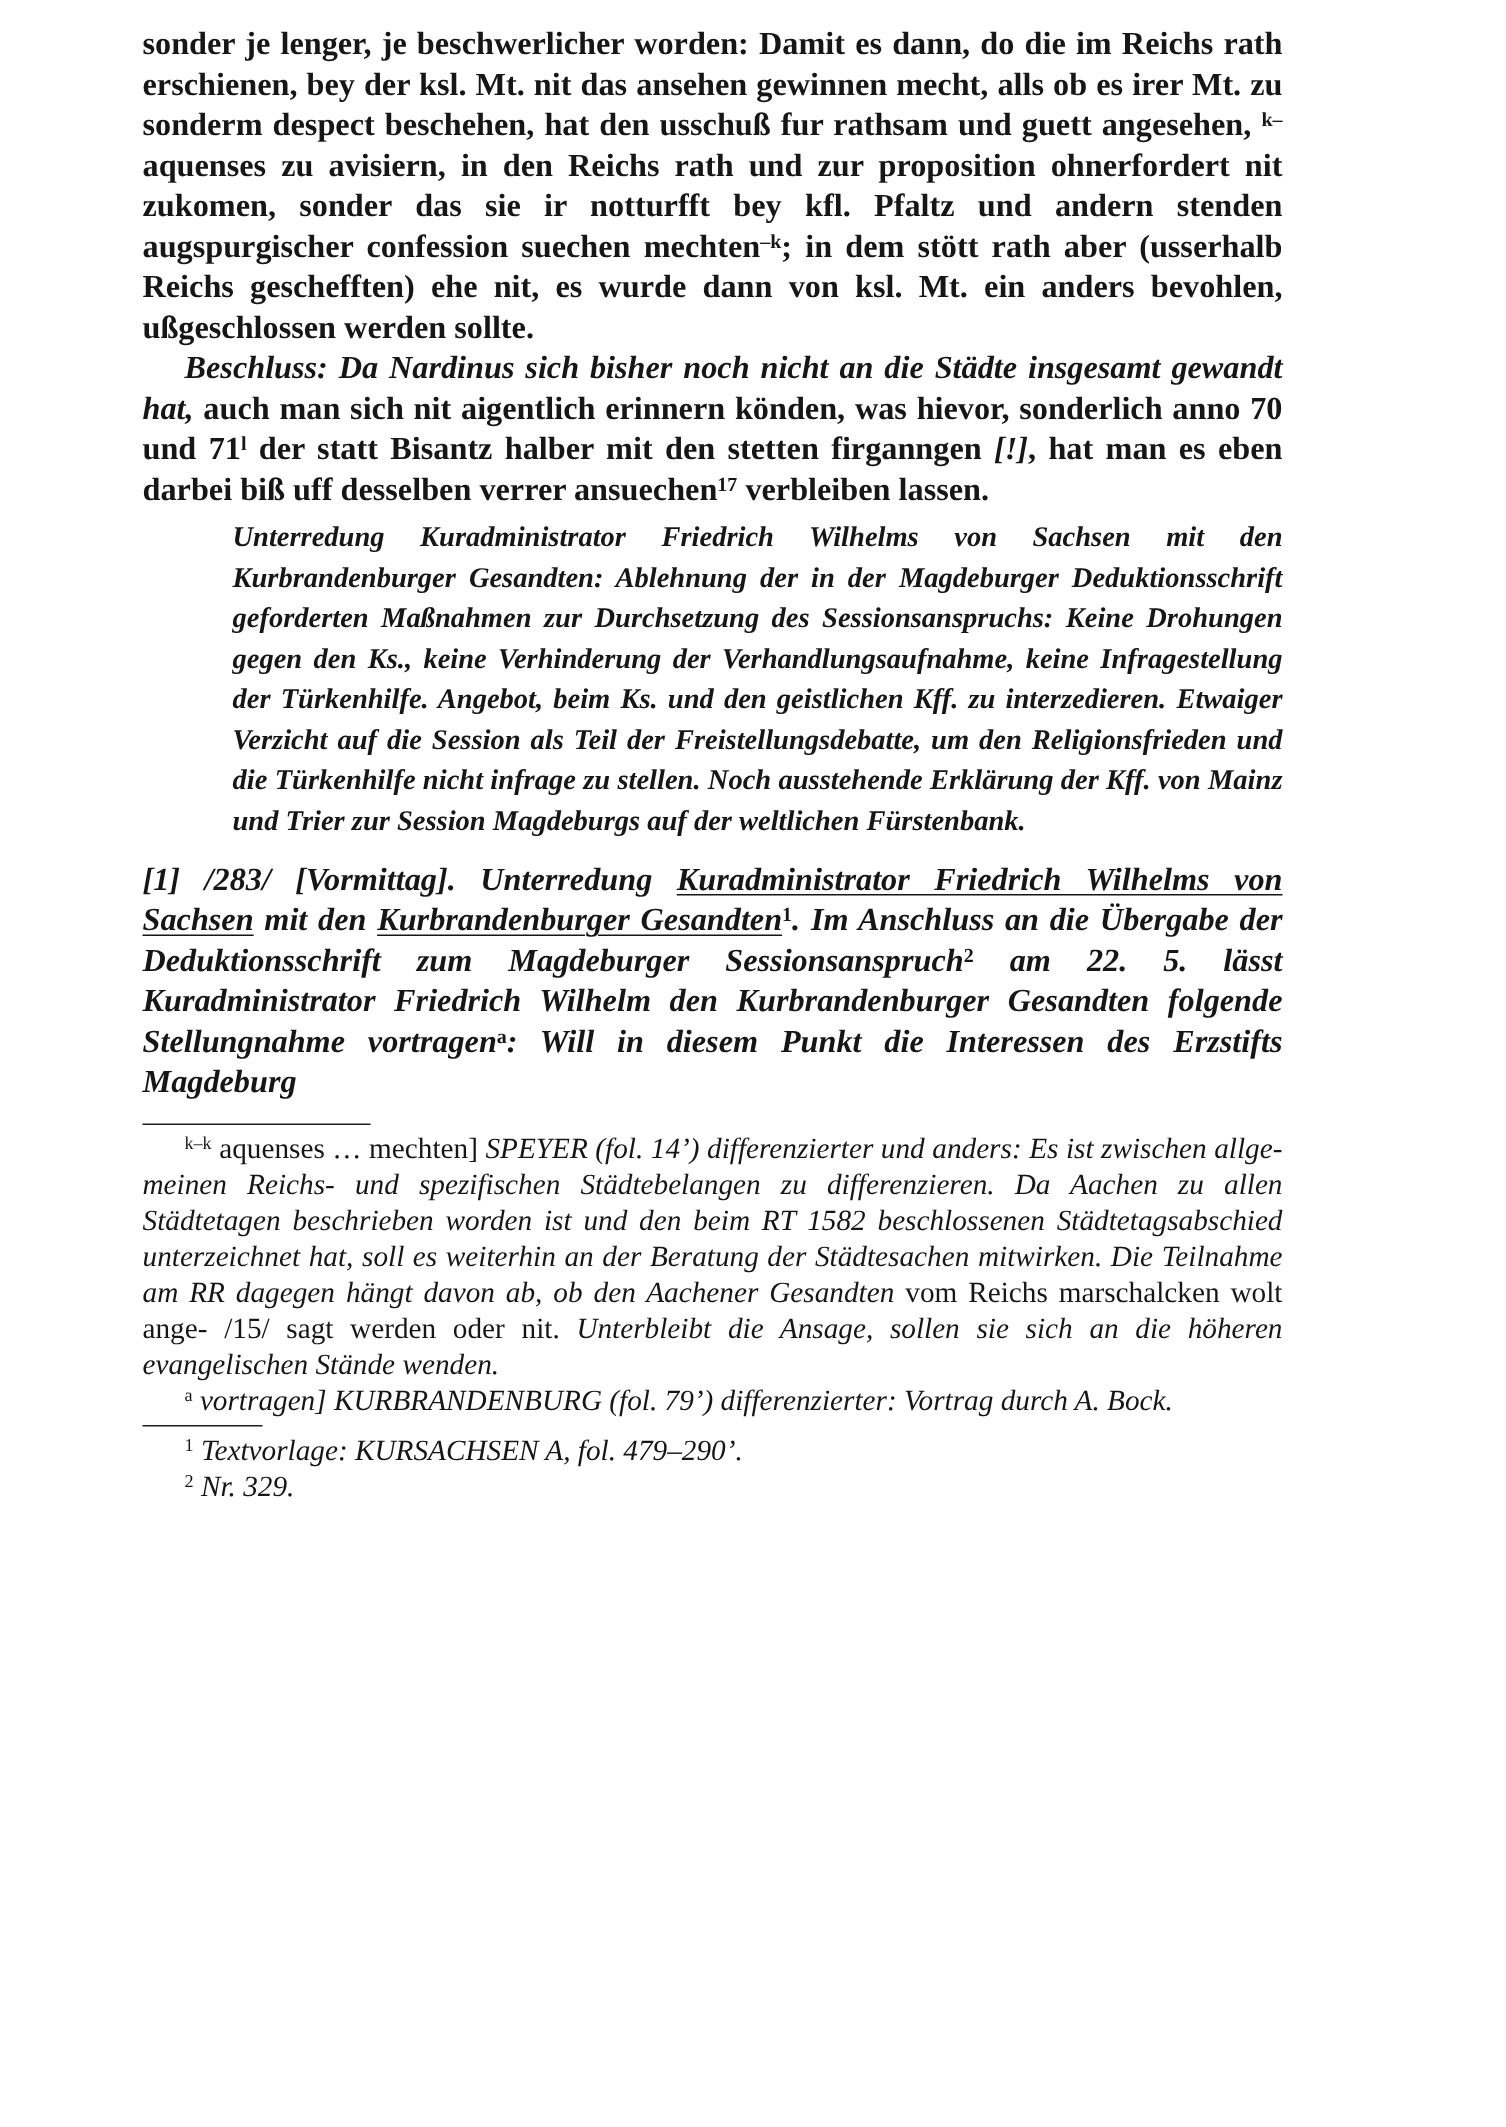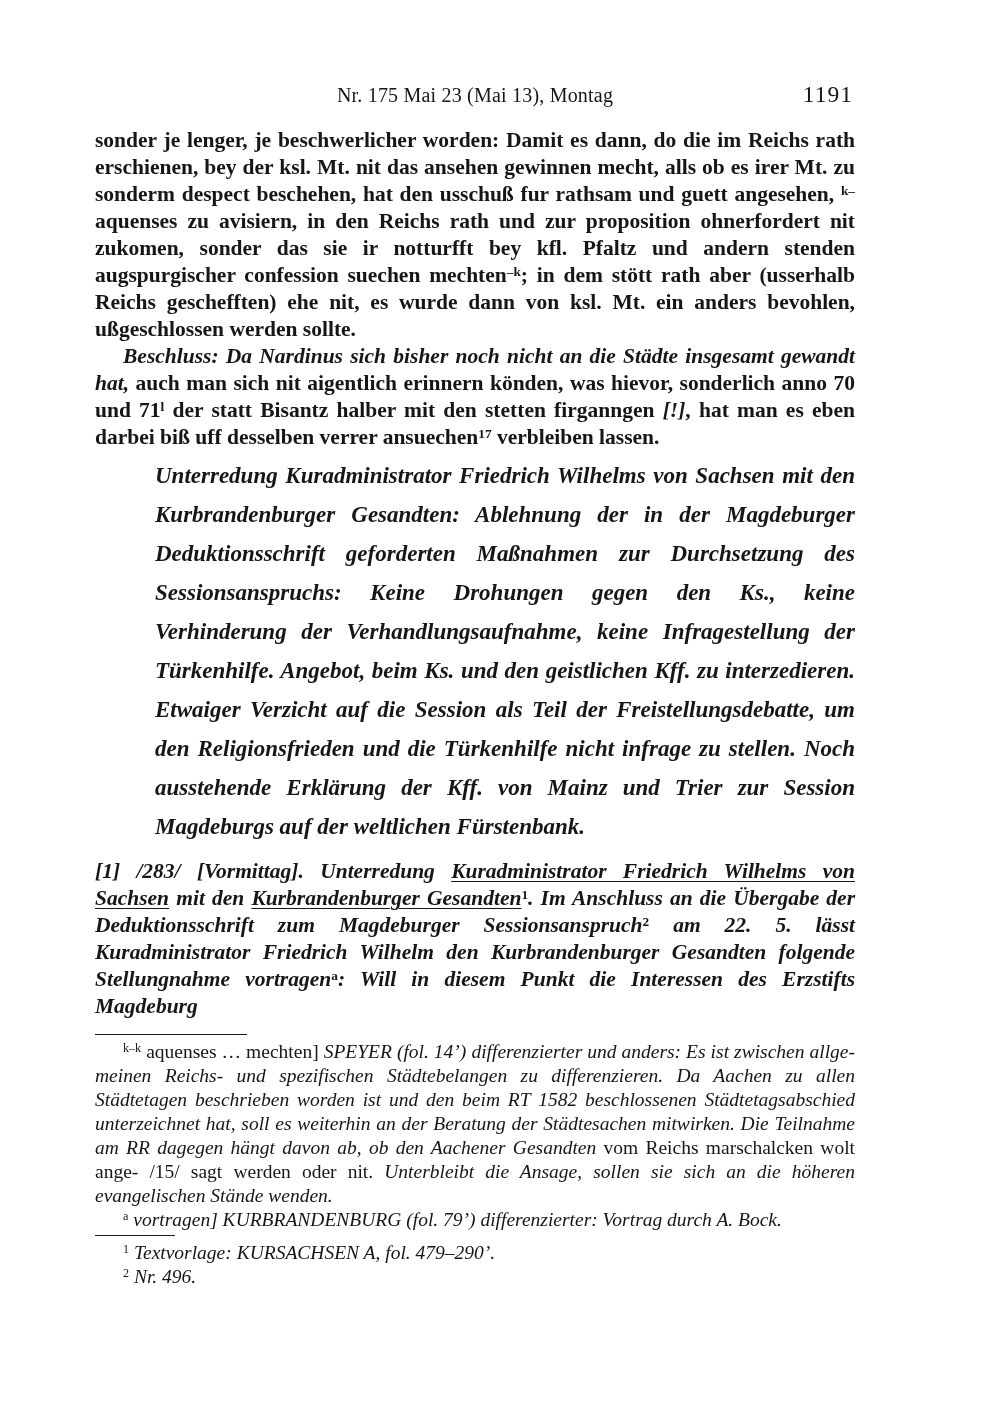--- a/index.html
+++ b/index.html
@@ -42,21 +42,21 @@
   .p-first{margin-top:16px;}
   .section-heading{
     margin-top:9px;
     font-size:21.5px;line-height:27px;
     text-align:left;
   }
   .summary{
     margin-top:5px;
     margin-left:60px;
     width:700px;
-    font-size:23px;line-height:39px;
+    font-size:19px;line-height:27px;
     text-align:justify;
   }
   .entry{margin-top:12px;}
   
   .fn-rule{
     border:none;border-top:1.6px solid #1d1d1d;
     margin:14px 0 0 0;
     width:152px;
   }
   .fn-rule.short{width:80px;margin-top:3px;}
@@ -72,24 +72,20 @@
   .run-iu{font-style:italic;text-decoration:underline;text-underline-offset:3px;text-decoration-thickness:1.4px;}
   .run-ic{font-style:italic;font-size:0.9em;letter-spacing:0.6px;}
   .run-sup{font-size:0.62em;position:relative;top:-0.48em;line-height:0;font-style:normal;}
 </style>
 </head>
 <body>
 
 <div class="page">
   <div class="text-col">
 
-    <div class="running-header">
-      <span class="center">Nr. 175 Mai 23 (Mai 13), Montag</span>
-      <span class="pagenum">1191</span>
-    </div>
 
     <div class="bodytext">
       <p class="p-first"><span class="run-r">sonder je lenger, je beschwerlicher worden: Damit es dann, do die im Reichs rath erschienen, bey der ksl. Mt. nit das ansehen gewinnen mecht, alls ob es irer Mt. zu sonderm despect beschehen, hat den usschuß fur rathsam und guett angesehen, </span><span class="run-sup">k–</span><span class="run-r">aquenses zu avisiern, in den Reichs rath und zur proposition ohnerfordert nit zukomen, sonder das sie ir notturfft bey kfl. Pfaltz und andern stenden augspurgischer confession suechen mechten</span><span class="run-sup">–k</span><span class="run-r">; in dem stött rath aber (usserhalb Reichs geschefften) ehe nit, es wurde dann von ksl. Mt. ein anders bevohlen, ußgeschlossen werden sollte.</span></p>
       <p class="indent"><span class="run-i">Beschluss: Da Nardinus sich bisher noch nicht an die Städte insgesamt gewandt hat,</span><span class="run-r"> auch man sich nit aigentlich erinnern könden, was hievor, sonderlich anno 70 und 71</span><span class="run-sup">l</span><span class="run-r"> der statt Bisantz halber mit den stetten firganngen </span><span class="run-i">[!]</span><span class="run-r">, hat man es eben darbei biß uff desselben verrer ansuechen</span><span class="run-sup">17</span><span class="run-r"> verbleiben lassen.</span></p>
 
 
       <p class="summary"><span class="run-i">Unterredung Kuradministrator Friedrich Wilhelms von Sachsen mit den Kurbrandenburger Gesandten: Ablehnung der in der Magdeburger Dedukti­onsschrift geforderten Maßnahmen zur Durchsetzung des Sessionsanspruchs: Keine Drohungen gegen den Ks., keine Verhinderung der Verhandlungsauf­nahme, keine Infragestellung der Türkenhilfe. Angebot, beim Ks. und den geistlichen Kff. zu interzedieren. Etwaiger Verzicht auf die Session als Teil der Freistellungsdebatte, um den Religionsfrieden und die Türkenhilfe nicht infrage zu stellen. Noch ausstehende Erklärung der Kff. von Mainz und Trier zur Session Magdeburgs auf der weltlichen Fürstenbank.</span></p>
 
       <p class="entry"><span class="run-i">[1] /283/ [Vormittag]. Unterredung </span><span class="run-iu">Kuradministrator Friedrich Wilhelms von Sachsen</span><span class="run-i"> mit den </span><span class="run-iu">Kurbrandenburger Gesandten</span><span class="run-sup">1</span><span class="run-i">. Im Anschluss an die Übergabe der Deduktionsschrift zum Magdeburger Sessionsanspruch</span><span class="run-sup">2</span><span class="run-i"> am 22. 5. lässt Kuradmi­nistrator Friedrich Wilhelm den Kurbrandenburger Gesandten folgende Stellung­nahme vortragen</span><span class="run-sup">a</span><span class="run-i">: Will in diesem Punkt die Interessen des Erzstifts Magdeburg</span></p>
     </div>
@@ -98,17 +94,17 @@
 
     <div class="footnotes">
       <p><span class="run-sup">k–k</span><span class="run-r"> aquenses … mechten] </span><span class="run-i">SPEYER (fol. 14’) differenzierter und anders: Es ist zwischen allge­meinen Reichs- und spezifischen Städtebelangen zu differenzieren. Da Aachen zu allen Städtetagen beschrieben worden ist und den beim RT 1582 beschlossenen Städtetagsabschied unterzeichnet hat, soll es weiterhin an der Beratung der Städtesachen mitwirken. Die Teilnahme am RR dagegen hängt davon ab, ob den Aachener Gesandten </span><span class="run-r">vom Reichs marschalcken wolt ange- /15/ sagt werden oder nit. </span><span class="run-i">Unterbleibt die Ansage, sollen sie sich an die höheren evangelischen Stände wenden.</span></p>
       <p><span class="run-sup">a</span><span class="run-r"> </span><span class="run-i">vortragen] KURBRANDENBURG (fol. 79’) differenzierter: Vortrag durch A. Bock.</span></p>
     </div>
 
     <hr class="fn-rule short">
 
     <div class="footnotes">
       <p><span class="run-sup">1</span><span class="run-r"> </span><span class="run-i">Textvorlage: KURSACHSEN A, fol. 479–290’.</span></p>
-      <p><span class="run-sup">2</span><span class="run-r"> </span><span class="run-i">Nr. 496.</span></p>
+      <p><span class="run-sup">2</span><span class="run-r"> </span><span class="run-i">Nr. 329.</span></p>
     </div>
 
   </div>
 </div>
 
 </body></html>

